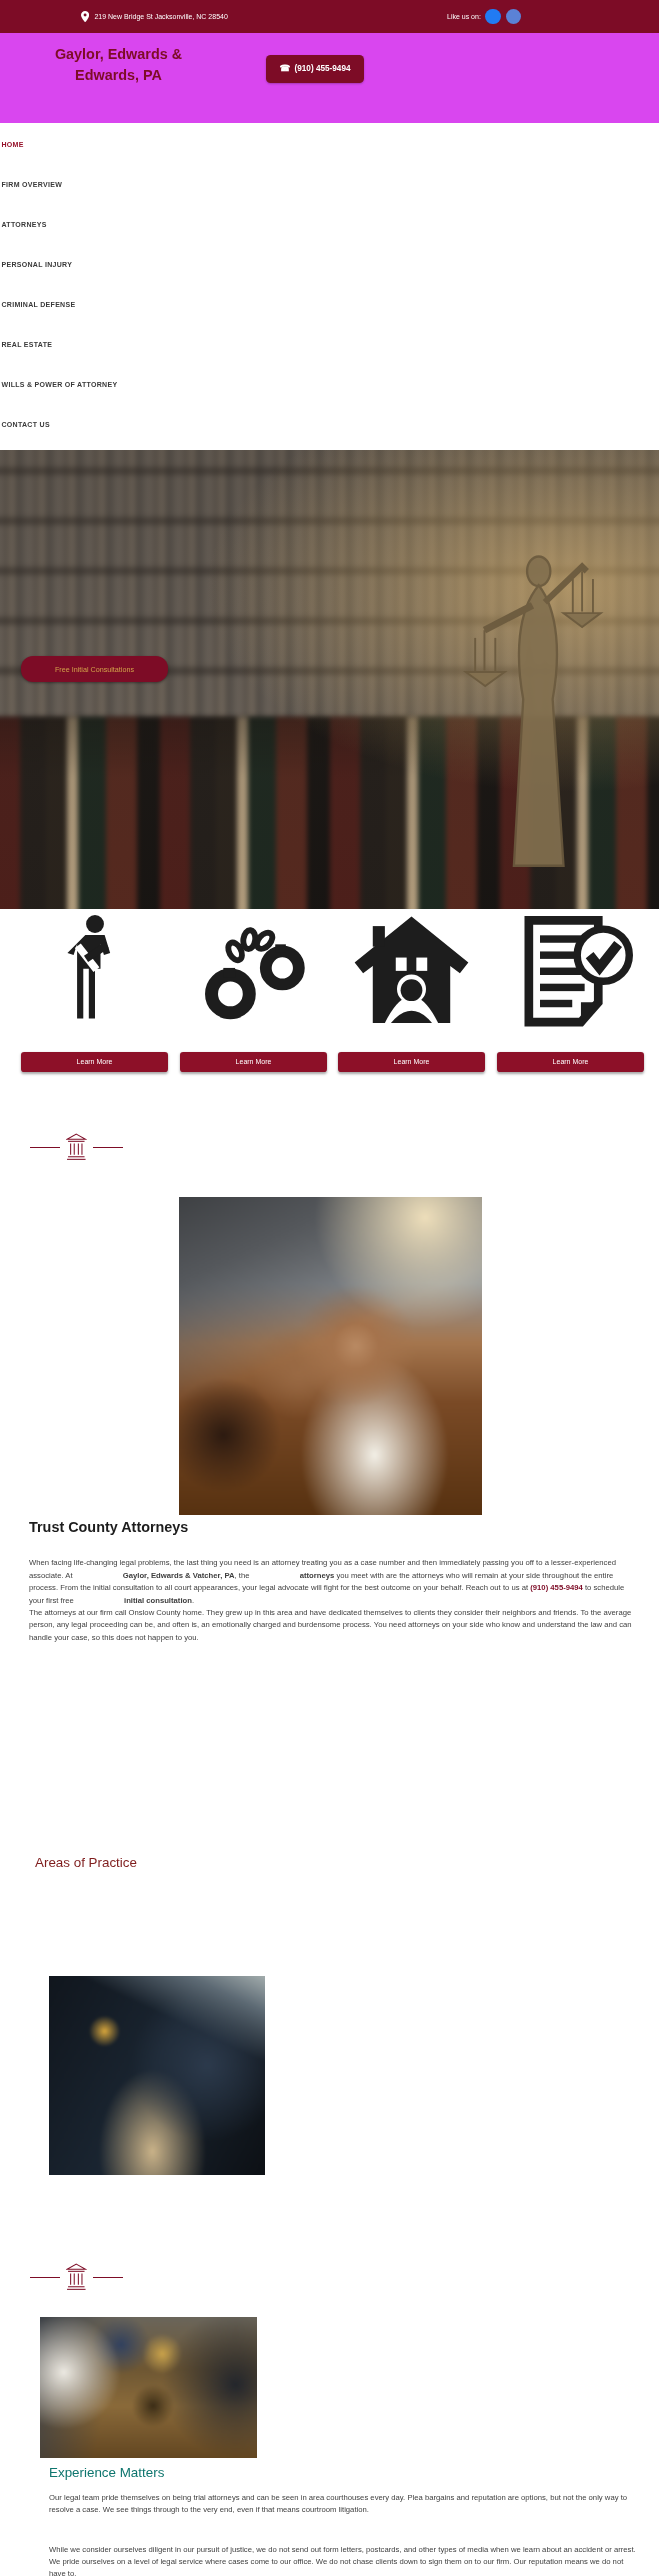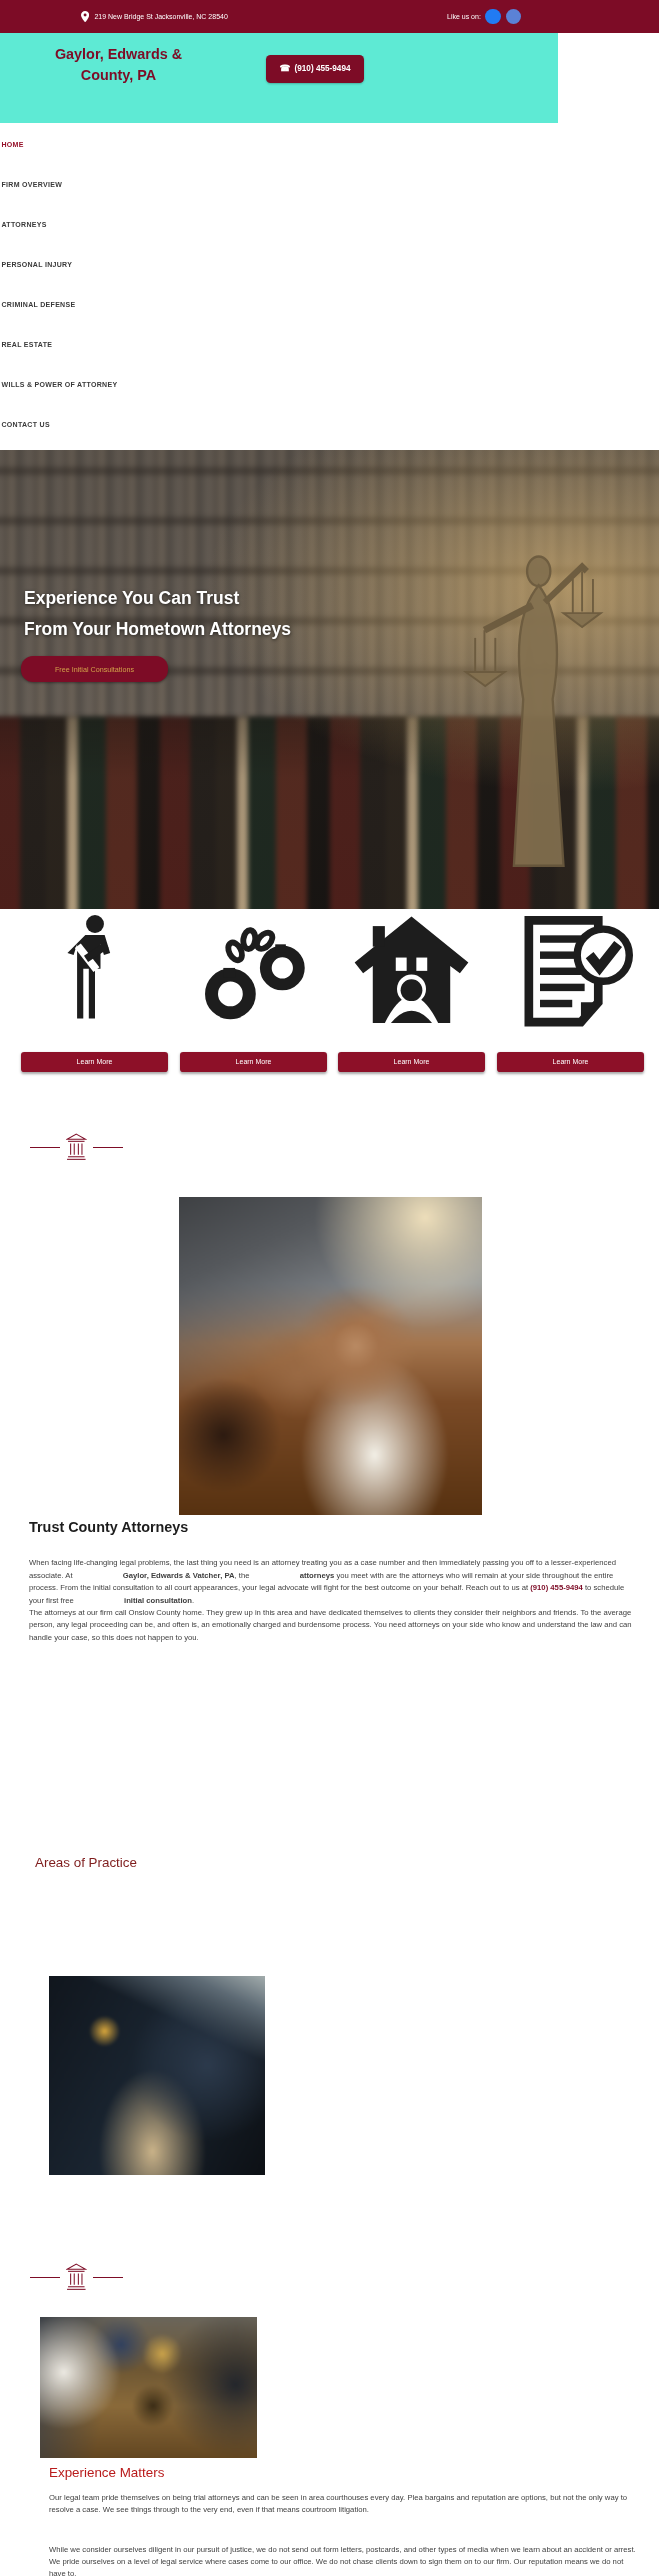--- a/index.html
+++ b/index.html
@@ -8,21 +8,21 @@
 
   
   .topbar { position:absolute; left:0; top:0; width:659px; height:33px; background:#7d0c26; }
   .addr-group { position:absolute; left:81px; top:0; height:33px; display:flex; align-items:center; gap:5.2px; color:#fff; font-size:7px; }
   .likeus-group { position:absolute; left:447px; top:0; height:33px; display:flex; align-items:center; gap:4.6px; color:#fff; font-size:7px; }
   .social-circle { width:15.5px; height:15.5px; border-radius:50%; display:inline-block; }
   .social-1 { background:#217bf3; }
   .social-2 { background:#5b82d6; }
 
   
-  .header { position:absolute; left:0; top:33px; width:558px; height:90px; background:#5eead4; }
+  .header { position:absolute; left:0; top:33px; width:659px; height:90px; background:#d946ef; }
   .logo { position:absolute; left:31px; top:11.3px; width:175px; text-align:center; color:#7d0c26; font-size:14.4px; font-weight:bold; line-height:20.6px; }
   .phone-btn { position:absolute; left:266px; top:21.6px; width:98px; height:28px; background:#7d0c26; border-radius:4.6px; display:flex; align-items:center; justify-content:center; gap:4.1px; color:#fff; font-size:8.2px; font-weight:bold; box-shadow:0 1px 2.1px rgba(0,0,0,.25); cursor:pointer; }
   .phone-glyph { font-size:8.8px; line-height:1; }
 
   
   .nav { position:absolute; left:0; top:124px; width:659px; }
   .nav li { list-style:none; height:40px; display:flex; align-items:center; padding-left:1.5px; font-size:7px; font-weight:bold; letter-spacing:0.3px; color:#3a3a3a; text-transform:uppercase; cursor:pointer; }
   .nav li.active { color:#951029; }
 
   
@@ -91,21 +91,21 @@
   
   .onslow { position:absolute; left:29px; top:1521px; width:608px; color:#3e3e3e; font-size:7.7px; line-height:12.4px; }
   .onslow h2 { color:#1d1d1d; font-size:14.4px; font-weight:bold; margin-bottom:24px; }
   .onslow .sub { color:#7d0c26; font-size:14.4px; font-weight:500; margin:17.5px 0 15.5px 0; }
   .maroon-link { color:#7d0c26; font-weight:bold; cursor:pointer; }
   .b { font-weight:bold;padding-left:48px; }
 
   .areas-heading { position:absolute; left:35px; top:1855px; color:#7f1d1d; font-size:13.4px; font-weight:400; }
 
   .experience { position:absolute; left:49px; top:2467px; width:587px; color:#3e3e3e; font-size:7.7px; line-height:12.4px; }
-  .experience h2 { color:#b91c1c; font-size:13.4px; font-weight:500; margin-bottom:12.4px; }
+  .experience h2 { color:#0f766e; font-size:13.4px; font-weight:500; margin-bottom:12.4px; }
   .experience p + p { margin-top:27px; }
 </style>
 </head>
 <body>
 
 <div id="page">
 
   <div class="topbar">
     <div class="addr-group">
       <svg width="8.2" height="11.3" viewBox="0 0 16 22">
@@ -117,21 +117,21 @@
     <div class="likeus-group">
       <span>Like us on:</span>
       <span class="social-circle social-1"></span>
       <span class="social-circle social-2"></span>
     </div>
   </div>
 
   <div class="header">
     <div class="logo">
       <div>Gaylor, Edwards &amp;</div>
-      <div>County, PA</div>
+      <div>Edwards, PA</div>
     </div>
     <div class="phone-btn">
       <span class="phone-glyph">☎</span>
       <span>(910) 455-9494</span>
     </div>
   </div>
 
   <ul class="nav">
     <li class="active">HOME</li>
     <li>FIRM OVERVIEW</li>
@@ -158,24 +158,20 @@
         <line x1="38" y1="116" x2="38" y2="168"></line>
           <line x1="26" y1="126" x2="26" y2="170"></line>
           <line x1="52" y1="126" x2="52" y2="170"></line>
         <path d="M14 170 h50 l-25 18 z"></path>
         <line x1="164" y1="40" x2="164" y2="92"></line>
           <line x1="152" y1="50" x2="152" y2="94"></line>
           <line x1="178" y1="50" x2="178" y2="94"></line>
         <path d="M140 94 h48 l-24 18 z"></path>
       </g>
     </svg>
-    <div class="hero-title">
-      <div>Experience You Can Trust</div>
-      <div>From Your Hometown Attorneys</div>
-    </div>
     <div class="hero-btn">
       <span>Free Initial Consultations</span>
     </div>
   </div>
 
   <div class="pcol pc1">
     <div class="icon-box">
       <svg width="70" height="124" viewBox="0 0 100 180" fill="#1d1d1d">
         <circle cx="50" cy="16" r="13"></circle>
         <path d="M36 32 h28 l8 26 -9 3 -5 -16 v36 h-8 v72 h-9 v-72 h-8 v72 h-9 v-72 l0 -36 -5 16 -9 -3 z"></path>

